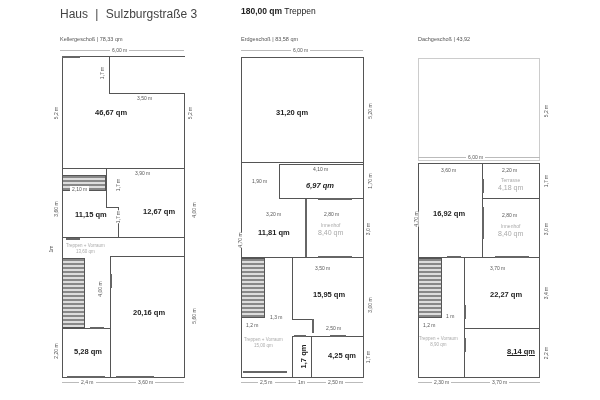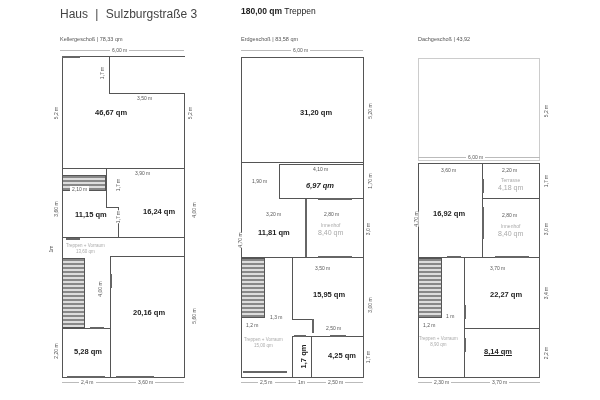--- a/index.html
+++ b/index.html
@@ -51,21 +51,21 @@
   <div class="abs" style="left:62px;top:168px;width:122px;height:1px;background:#555;"></div>
   <div class="abs" style="left:62px;top:168px;width:1px;height:210px;background:#555;"></div>
   <div class="abs stairs" style="left:62px;top:175px;width:44px;height:16px;"></div>
   <div class="abs dim" style="left:70px;top:186px;">2,10 m</div>
   <div class="abs" style="left:106px;top:168px;width:1px;height:40px;background:#555;"></div>
   <div class="abs" style="left:106px;top:207px;width:12px;height:1px;background:#555;"></div>
   <div class="abs" style="left:118px;top:207px;width:1px;height:30px;background:#555;"></div>
   <div class="abs" style="left:62px;top:237px;width:122px;height:1px;background:#555;"></div>
   <div class="abs" style="left:184px;top:168px;width:1px;height:210px;background:#555;"></div>
   <div class="abs area" style="left:75px;top:210px;">11,15 qm</div>
-  <div class="abs area" style="left:143px;top:207px;">16,24 qm</div>
+  <div class="abs area" style="left:143px;top:207px;">12,67 qm</div>
   <div class="abs dim" style="left:133px;top:170px;">3,90 m</div>
   <div class="abs dimv" style="left:112px;top:182px;">1,7 m</div>
   <div class="abs dimv" style="left:112px;top:214px;">1,7 m</div>
   <div class="abs dimv" style="left:48px;top:206px;">3,60 m</div>
   <div class="abs dimv" style="left:186px;top:207px;">4,00 m</div>
 
   <div class="abs small-gray" style="left:66px;top:243px;line-height:6px;">
     <div>Treppen + Vorraum</div>
     <div>13,60 qm</div>
   </div>
@@ -92,21 +92,21 @@
   <div class="abs dim" style="left:79px;top:379px;">2,4 m</div>
   <div class="abs dim" style="left:136px;top:379px;">3,60 m</div>
 </div>
 
 <div class="abs floor-label" style="left:241px;top:36px;">Erdgeschoß | 83,58 qm</div>
 <div class="abs dline" style="left:241px;top:50px;width:122px;height:1px;"></div>
 <div class="abs dim" style="left:291px;top:47px;">6,00 m</div>
 
 <div>
   <div class="abs wall" style="left:241px;top:57px;width:123px;height:106px;"></div>
-  <div class="abs area" style="left:300px;top:108px;">31,20 qm</div>
+  <div class="abs area" style="left:276px;top:108px;">31,20 qm</div>
   <div class="abs dimv" style="left:362px;top:108px;">5,20 m</div>
 
   <div class="abs" style="left:241px;top:162px;width:1px;height:216px;background:#555;"></div>
   <div class="abs" style="left:363px;top:162px;width:1px;height:216px;background:#555;"></div>
 
   <div class="abs wall" style="left:279px;top:164px;width:85px;height:35px;"></div>
   <div class="abs dim" style="left:311px;top:166px;">4,10 m</div>
   <div class="abs area" style="left:306px;top:181px;font-style:italic;">6,97 qm</div>
   <div class="abs dim" style="left:250px;top:178px;">1,90 m</div>
   <div class="abs dimv" style="left:362px;top:178px;">1,70 m</div>
@@ -199,19 +199,19 @@
     <div>8,90 qm</div>
   </div>
 
   <div class="abs" style="left:464px;top:258px;width:1px;height:120px;background:#555;"></div>
   <div class="abs" style="left:464px;top:305px;width:2px;height:14px;background:#666;"></div>
   <div class="abs" style="left:464px;top:338px;width:2px;height:14px;background:#666;"></div>
   <div class="abs dim" style="left:488px;top:265px;">3,70 m</div>
   <div class="abs area" style="left:490px;top:290px;">22,27 qm</div>
   <div class="abs dimv" style="left:540px;top:290px;">3,4 m</div>
   <div class="abs" style="left:464px;top:328px;width:76px;height:1px;background:#555;"></div>
-  <div class="abs area" style="left:484px;top:347px;text-decoration:underline;">8,14 qm</div>
+  <div class="abs area" style="left:507px;top:347px;text-decoration:underline;">8,14 qm</div>
   <div class="abs dimv" style="left:540px;top:350px;">2,2 m</div>
 
   <div class="abs dline" style="left:418px;top:382px;width:122px;height:1px;"></div>
   <div class="abs dim" style="left:432px;top:379px;">2,30 m</div>
   <div class="abs dim" style="left:490px;top:379px;">3,70 m</div>
 </div>
 
 </body></html>

